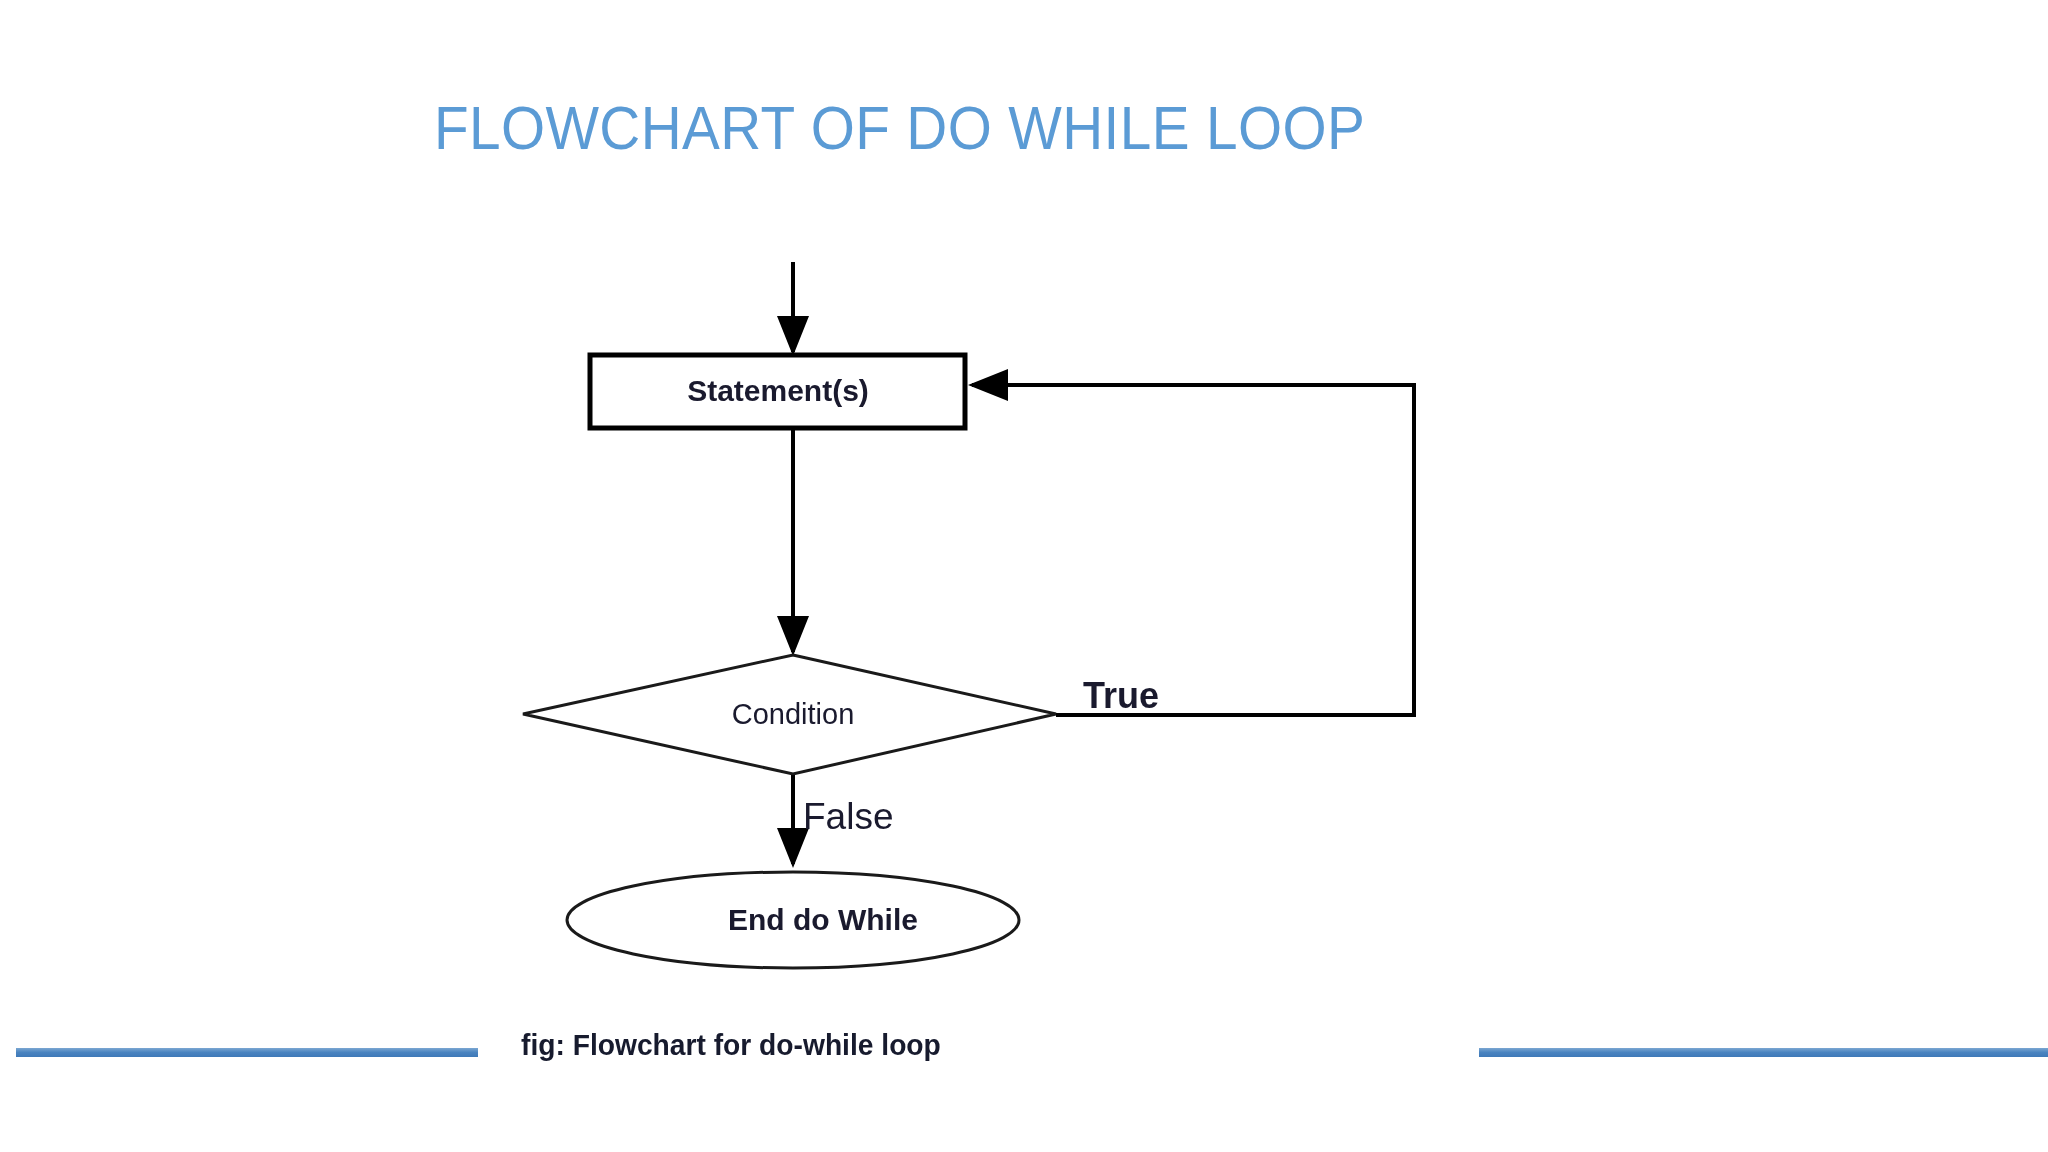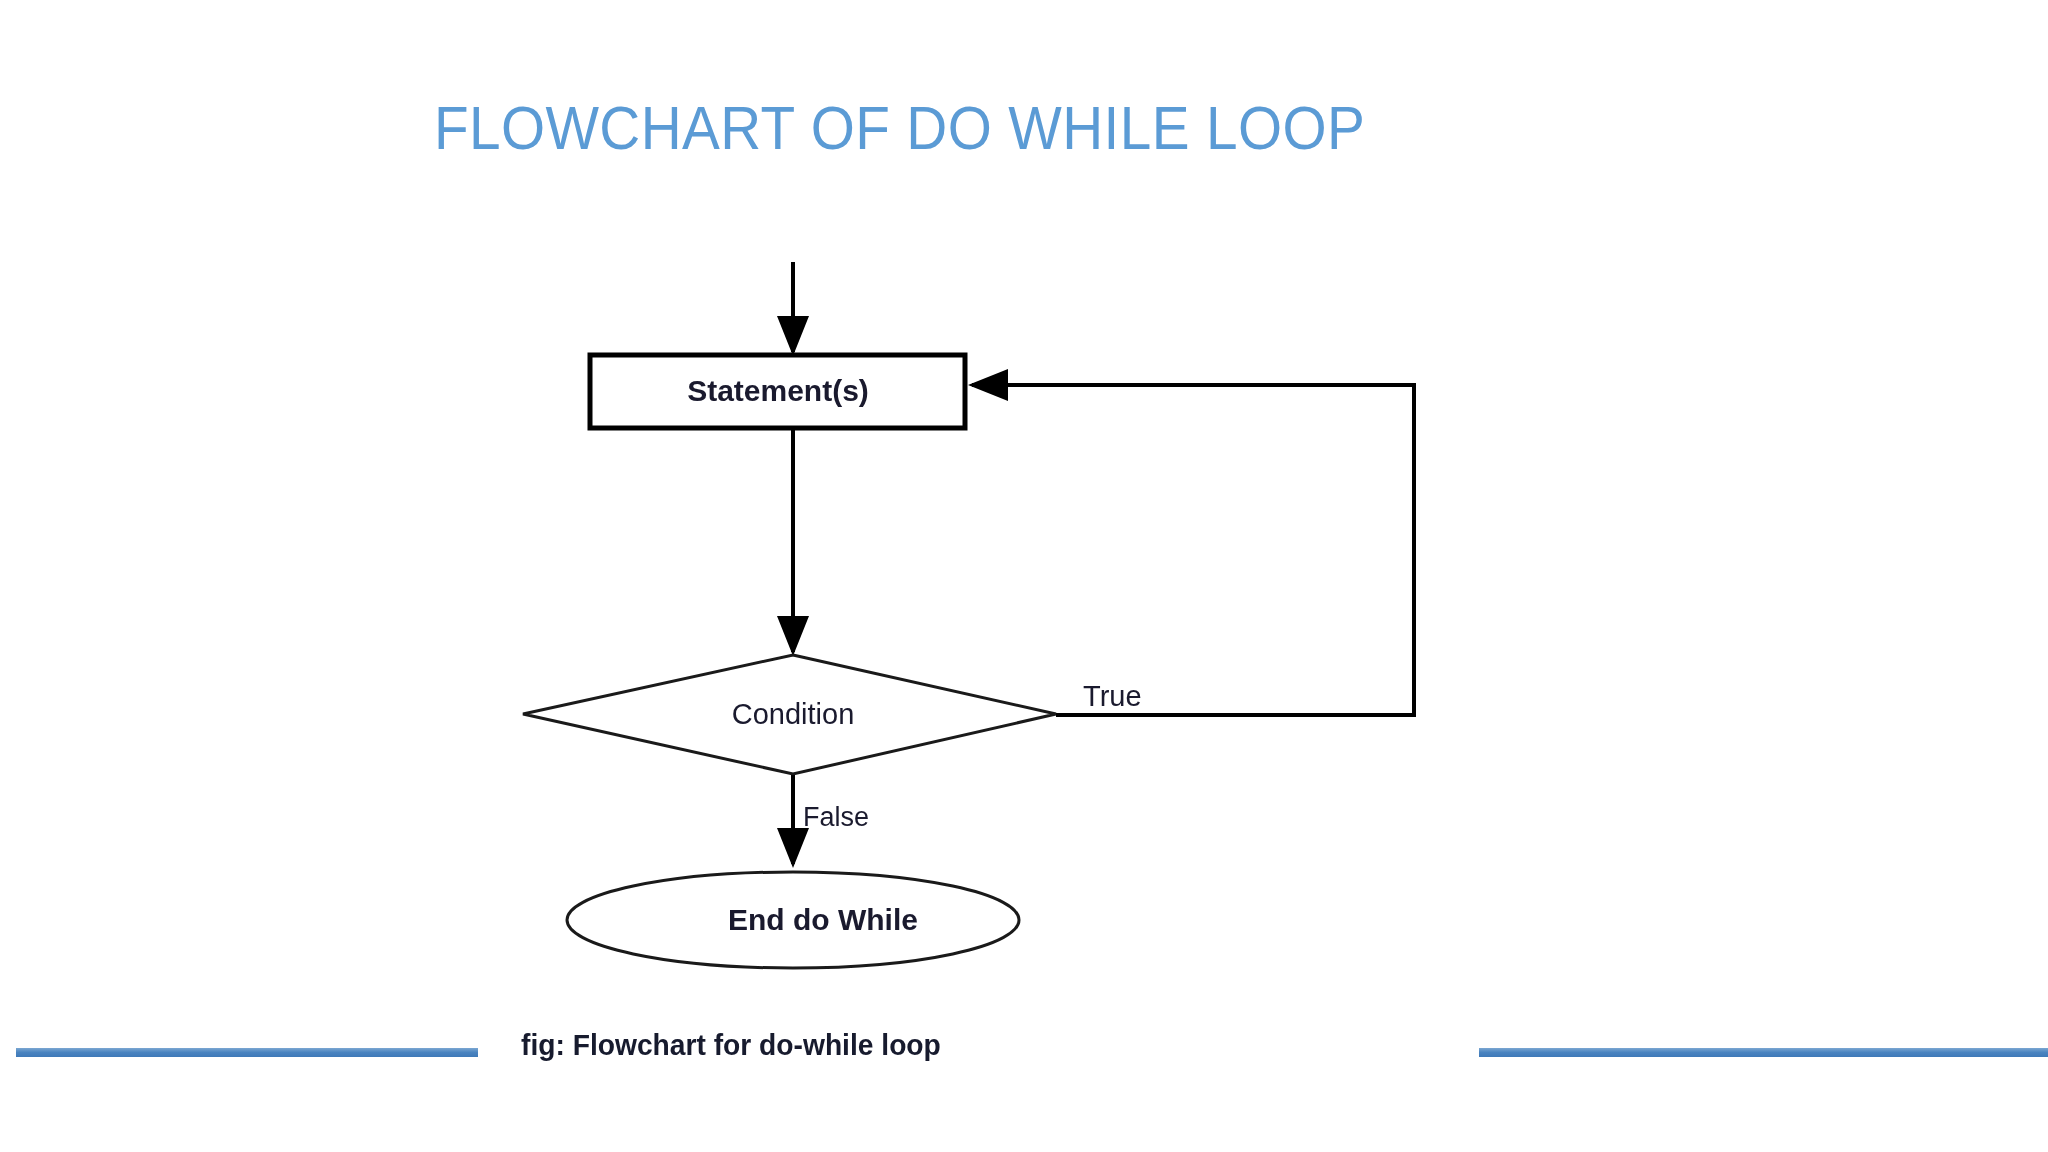--- a/index.html
+++ b/index.html
@@ -75,29 +75,29 @@
     left: 551px;
     top: 900px;
     width: 512px;
     font-size: 30px;
     line-height: 40px;
     font-weight: 600;
   }
   #true-label {
     left: 1067px;
     top: 677px;
-    font-size: 29px;
+    font-size: 36px;
     line-height: 38px;
-    font-weight: 400;
+    font-weight: 700;
     text-align: left;
   }
   #false-label {
     left: 787px;
     top: 798px;
-    font-size: 27px;
+    font-size: 37px;
     line-height: 38px;
     font-weight: 400;
     text-align: center;
   }
   
   #figure-caption {
     position: absolute;
     left: 505px;
     top: 1025px;
     font-family: "Liberation Sans", sans-serif;

